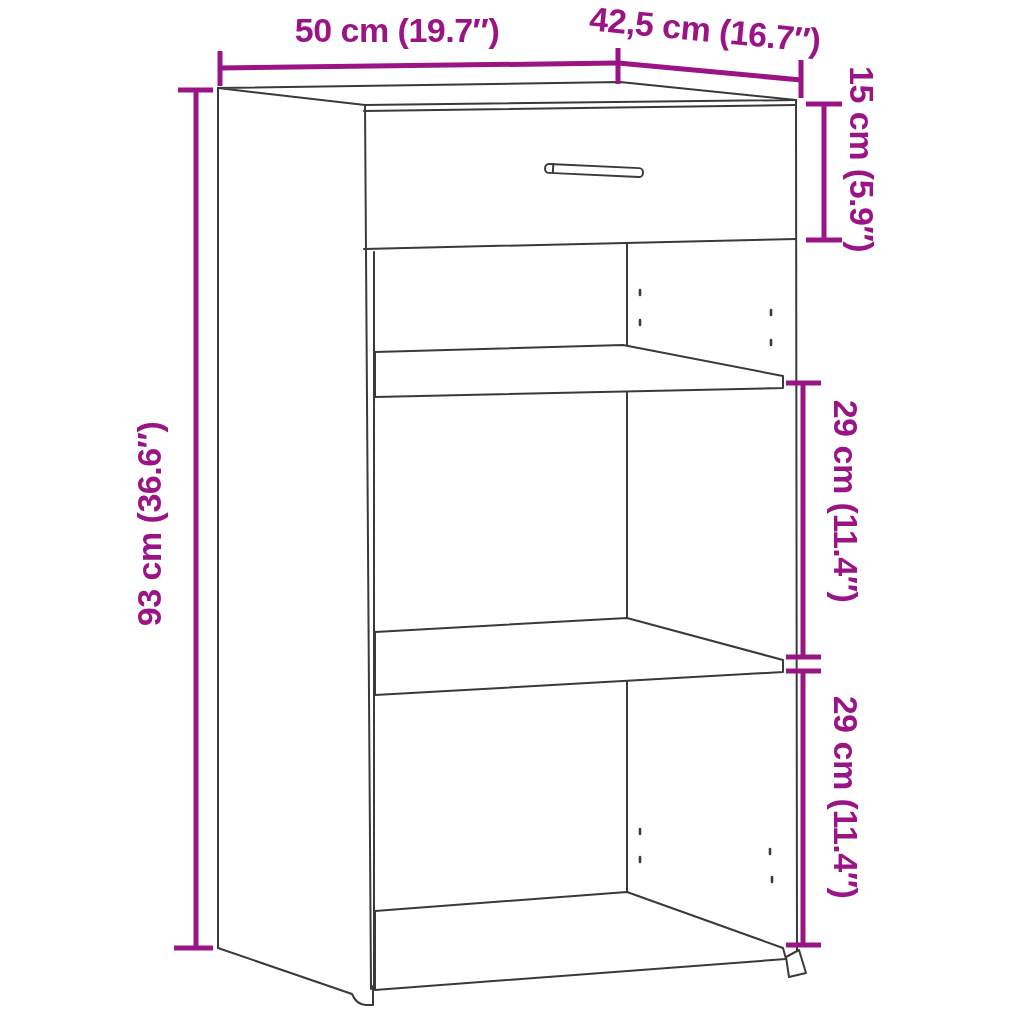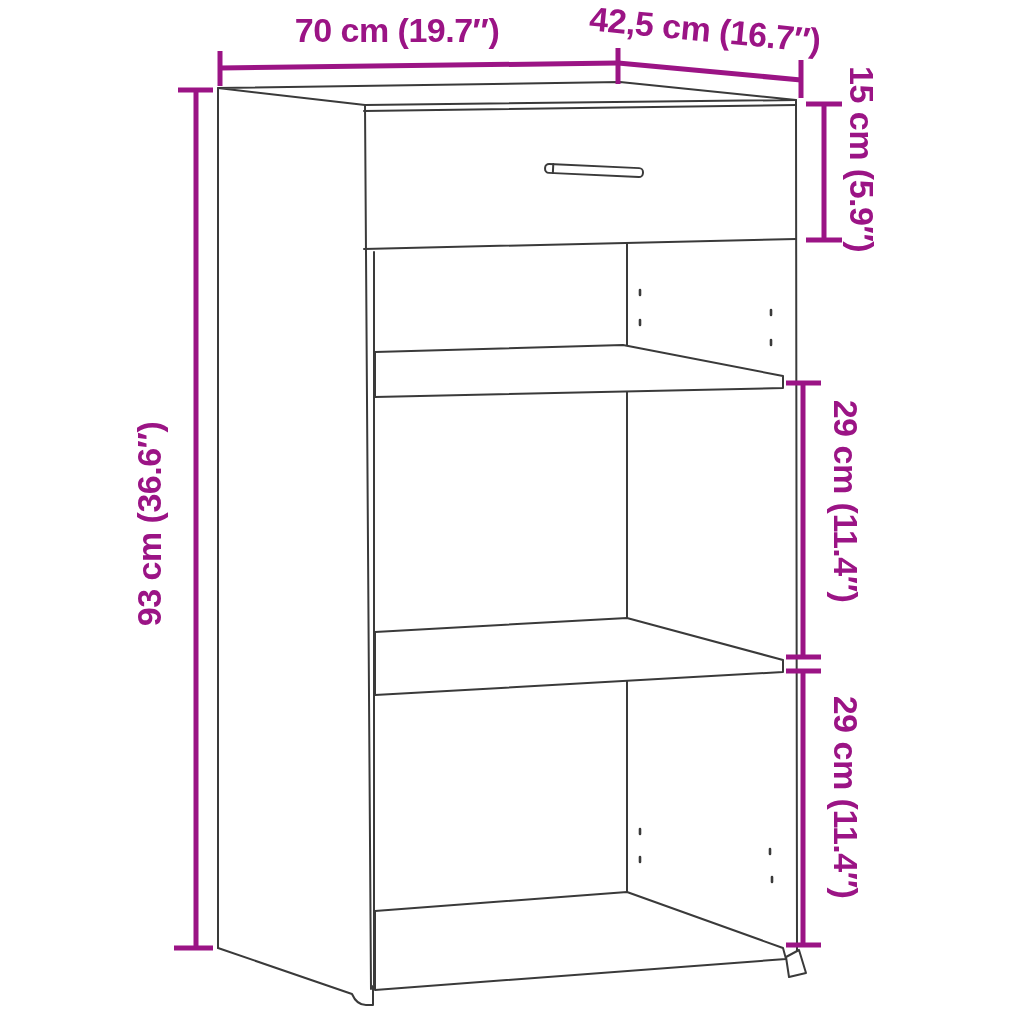--- a/index.html
+++ b/index.html
@@ -114,21 +114,21 @@
       </g>
 
       <g>
         <path class="p" d="M803,671 V945"></path>
         <path class="p" d="M786,671 H821"></path>
         <path class="p" d="M786,945 H821"></path>
       </g>
     </g>
   </svg>
 
-  <div class="dim-label" style="left:397px;top:30px;">70 cm (19.7″)</div>
+  <div class="dim-label" style="left:397px;top:30px;">50 cm (19.7″)</div>
 
   <div class="dim-label" style="left:705px;top:30px;--r:5.5deg;">42,5 cm (16.7″)</div>
 
   <div class="dim-label" style="left:861px;top:159px;--r:90deg;">15 cm (5.9″)</div>
 
   <div class="dim-label" style="left:845px;top:501px;--r:90deg;">29 cm (11.4″)</div>
 
   <div class="dim-label" style="left:845px;top:797px;--r:90deg;">29 cm (11.4″)</div>
 
   <div class="dim-label" style="left:149px;top:524px;--r:-90deg;">93 cm (36.6″)</div>

